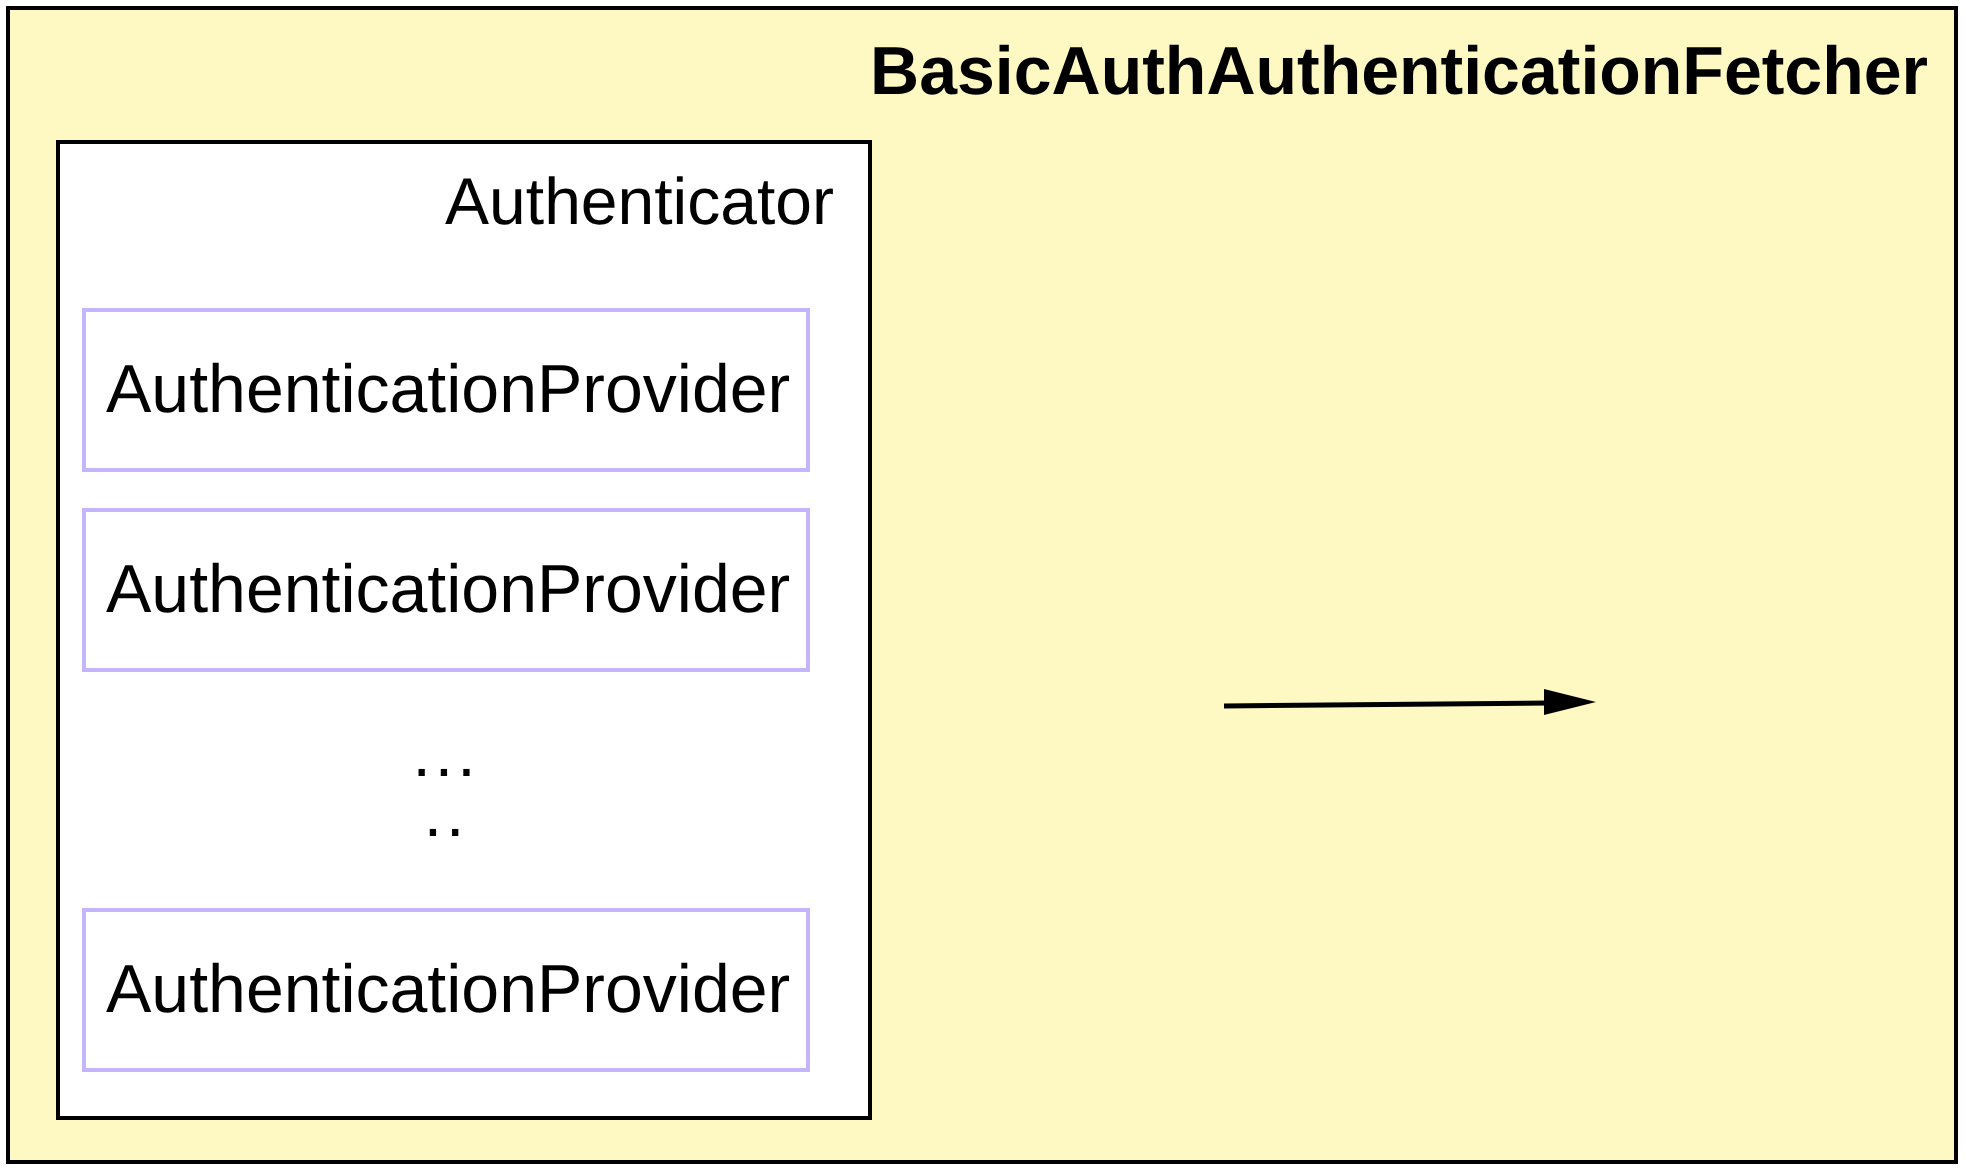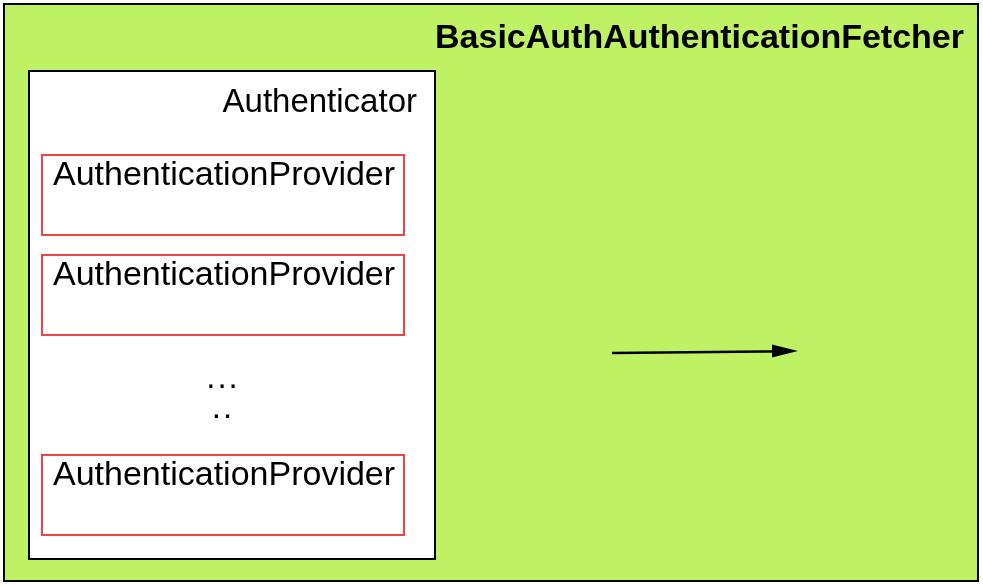--- a/index.html
+++ b/index.html
@@ -13,21 +13,21 @@
     width: 983px;
     height: 585px;
     background: #ffffff;
     overflow: hidden;
   }
   .outer-box {
     position: absolute;
     left: 3px; top: 3px;
     width: 976px; height: 579px;
     border: 2px solid #000000;
-    background: #bef264;
+    background: #fef9c3;
   }
   .outer-title {
     position: absolute;
     top: 14px; right: 13px;
     font-size: 34px;
     font-weight: bold;
     line-height: 34px;
     white-space: nowrap;
   }
   .inner-box {
@@ -41,23 +41,24 @@
     position: absolute;
     top: 12px; right: 17px;
     font-size: 33px;
     line-height: 33px;
     white-space: nowrap;
   }
   .provider-box {
     position: absolute;
     left: 11px;              
     width: 364px; height: 82px;
-    border: 2px solid #ef4444;
+    border: 2px solid #c4b5fd;
     background: #ffffff;
     display: flex;
+    align-items: center;
     padding-left: 10px;
   }
   .provider-box.p1 { top: 82px; }
   .provider-box.p2 { top: 182px; }
   .provider-box.p3 { top: 382px; }
   .provider-label {
     font-size: 34px;
     line-height: 34px;
     white-space: nowrap;
   }

